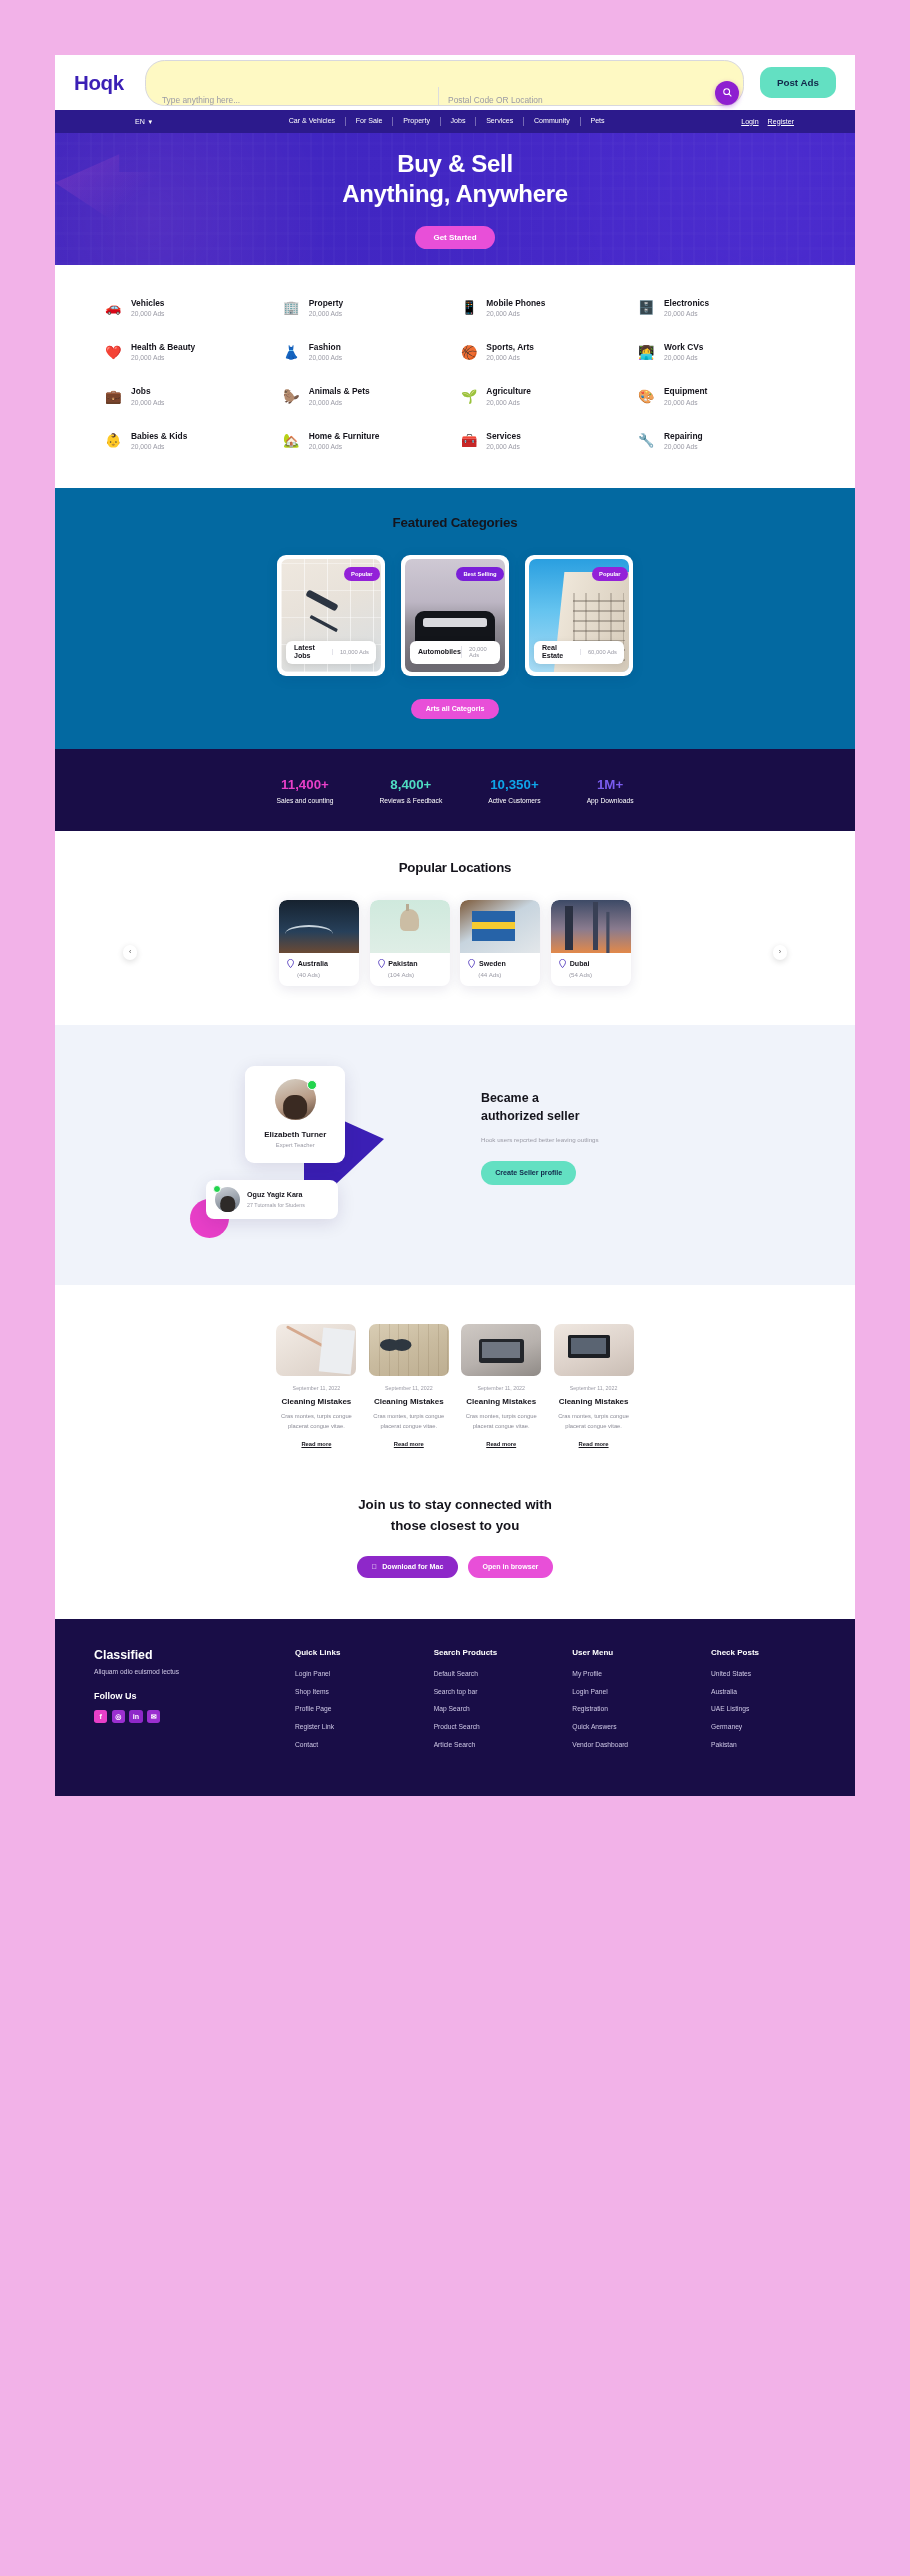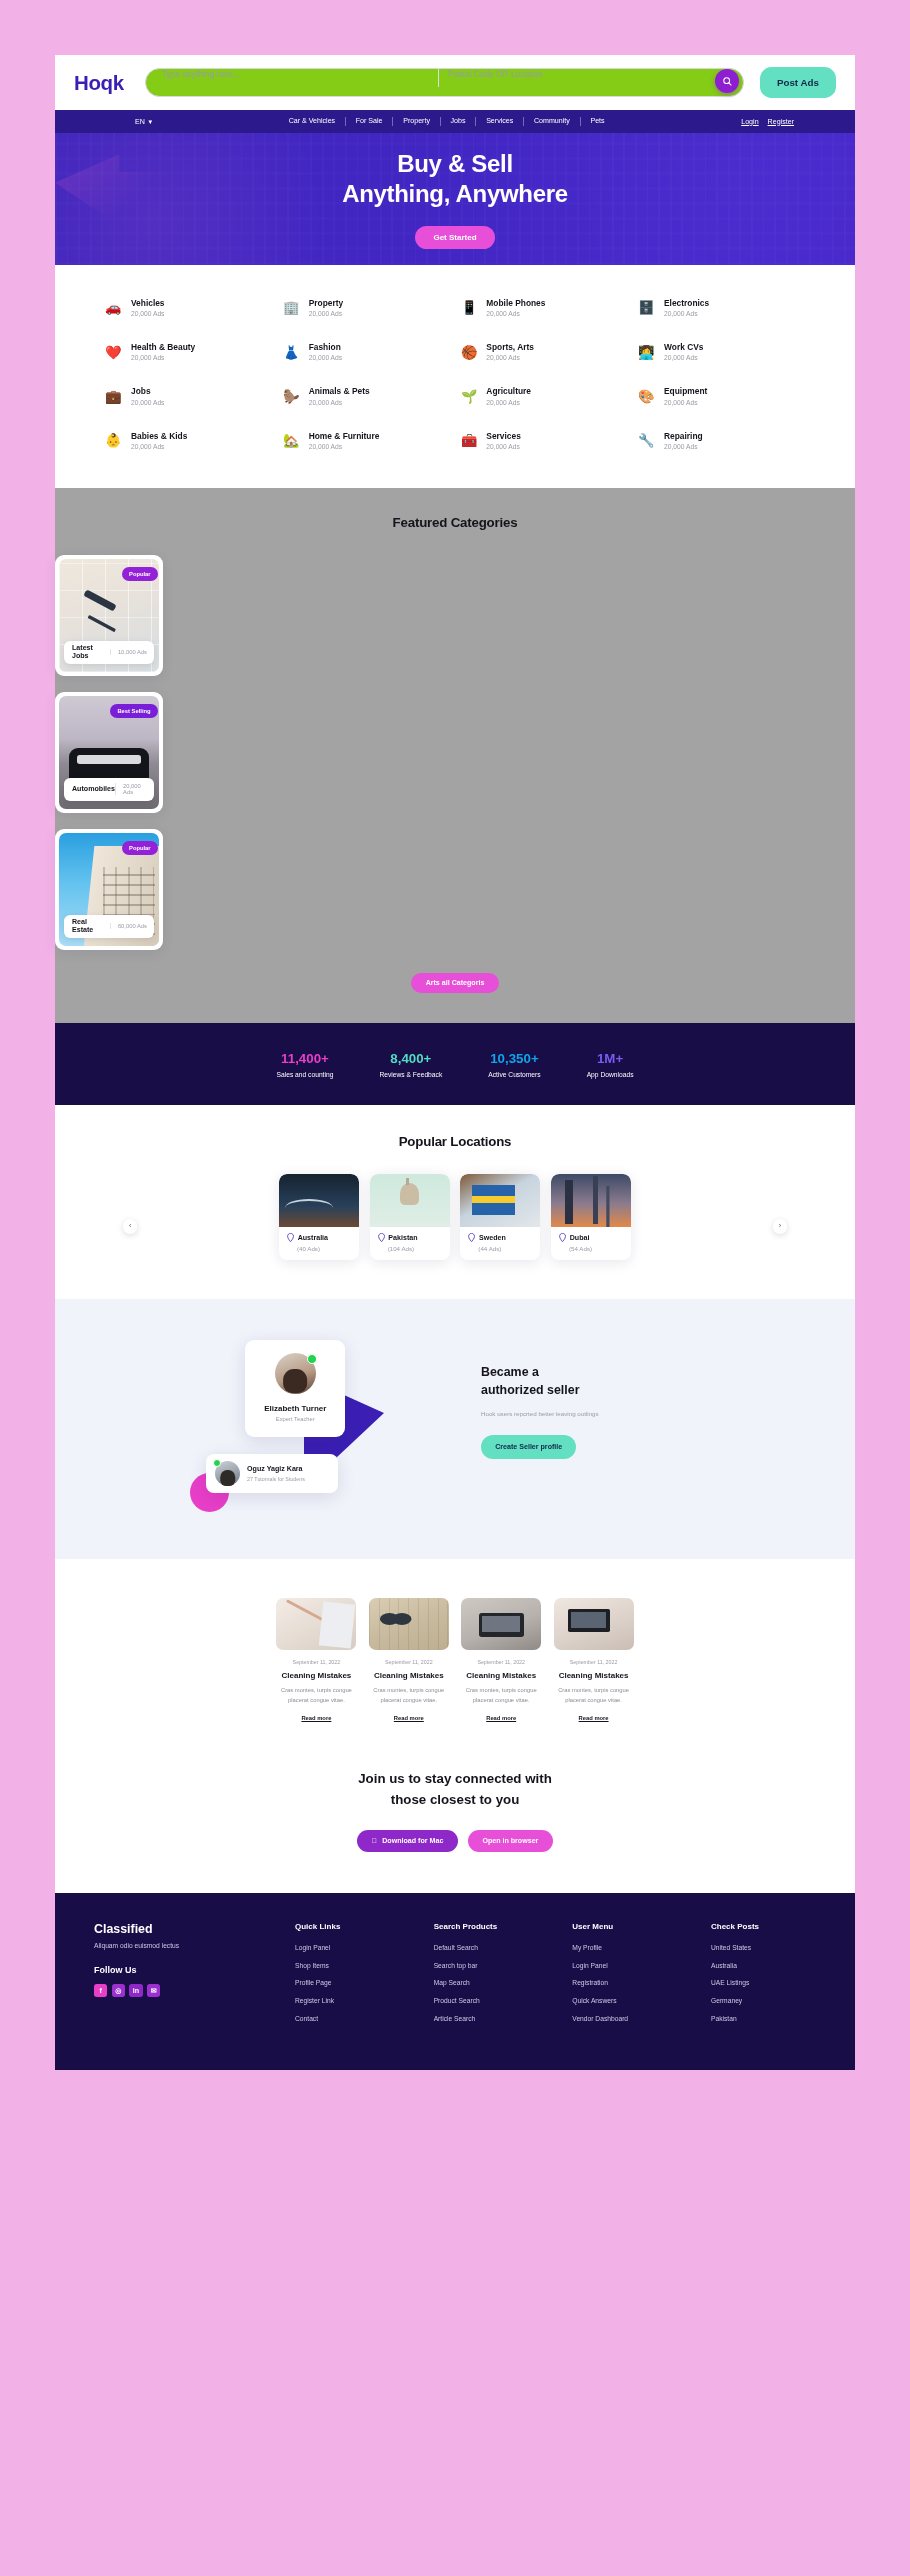--- a/index.html
+++ b/index.html
@@ -9,23 +9,23 @@
     font-family: "Liberation Sans", sans-serif;
     -webkit-font-smoothing: antialiased;
   }
   .page { width: 911px; height: 2576px; position: relative; overflow: hidden; }
   .shell { position: absolute; left: 55px; top: 55px; width: 800px; background:#fff; }
 
   
   .topbar { height: 55px; background:#fff; display:flex; align-items:center; padding:0 19px; }
   .logo { font-size: 20.5px; font-weight: 700; color:#3b1fb5; letter-spacing:-0.4px; }
   .searchwrap {
-    flex:1; margin-left:21.3px; margin-right:16px; height:29px;
-    border:0.9px solid #d8d8de; border-radius:19.6px; display:flex; align-items:flex-start;
-    padding:0 3.6px 0 16px; position:relative; background:#84cc16;
+    flex:1; margin-left:21.3px; margin-right:16px; height:46px;
+    border:0.9px solid #d8d8de; border-radius:19.6px; display:flex; align-items:flex-end;
+    padding:0 3.6px 0 16px; position:relative; background:#fef9c3;
   }
   .searchwrap input {
     border:none; outline:none; font-size:8.4px; color:#555; flex:1;
     font-family:"Liberation Sans", sans-serif; background:transparent;
   }
   .searchwrap input::placeholder { color:#9a9aa5; }
   .sepline { width:0.9px; height:18px; background:#ddd; margin:0 9px; }
   .loc-input { width:151px; }
   .search-btn {
     width:24px; height:24px; border-radius:50%; background:#8e1fd0;
@@ -75,23 +75,23 @@
 
   
   .catsec { background:#fff; padding:32px 50px 36px; }
   .catgrid { display:grid; grid-template-columns:repeat(4,1fr); row-gap:22px; column-gap:10.7px; }
   .catitem { display:flex; align-items:center; gap:8px; cursor:pointer; }
   .catitem .ico { font-size:13.3px; width:18px; text-align:center; line-height:1; }
   .catitem .ct { font-size:8.4px; font-weight:700; color:#15141c; line-height:1.45; }
   .catitem .cs { font-size:6.7px; color:#9a9aa5; line-height:1.5; }
 
   
-  .featsec { background:#a3a3a3; padding:27px 0 30px; }
+  .featsec { background:#0369a1; padding:27px 0 30px; }
   .sectitle { text-align:center; font-size:13.3px; font-weight:700; color:#15141c; letter-spacing:-0.2px; }
-  .featrow { display:flex; justify-content:center; gap:16px; margin-top:25px;flex-direction:column; }
+  .featrow { display:flex; justify-content:center; gap:16px; margin-top:25px; }
   .featcard { width:108px; height:121px; border-radius:9px; position:relative; overflow:hidden; background:#fff; padding:3.6px; box-shadow:0 2.7px 12.4px rgba(30,20,80,.08); }
   .featcard .img { width:100%; height:100%; border-radius:7.1px; position:relative; overflow:hidden; }
   .img-jobs { background:linear-gradient(160deg,#efe8df 0%,#e8e2da 40%,#d7dde1 100%); }
   .img-jobs::before{content:"";position:absolute;inset:0;background:
     repeating-linear-gradient(90deg, rgba(255,255,255,.55) 0 0.9px, transparent 0.9px 23px),
     repeating-linear-gradient(0deg, rgba(255,255,255,.4) 0 0.9px, transparent 0.9px 27px);}
   .img-jobs::after{content:"";position:absolute;left:24%;top:34%;width:34%;height:6%;background:#2c3542;
     transform:rotate(28deg);border-radius:2.7px;box-shadow:12.4px 19.6px 0 -1.8px #2c3542;}
   .img-auto { background:linear-gradient(180deg,#cfc9d4 0%,#bdb6c4 38%,#8e8a93 60%,#6d6a72 100%); }
   .img-auto::before{content:"";position:absolute;left:10%;top:46%;width:80%;height:30%;background:#13151a;border-radius:9px 9px 4.4px 4.4px;}

